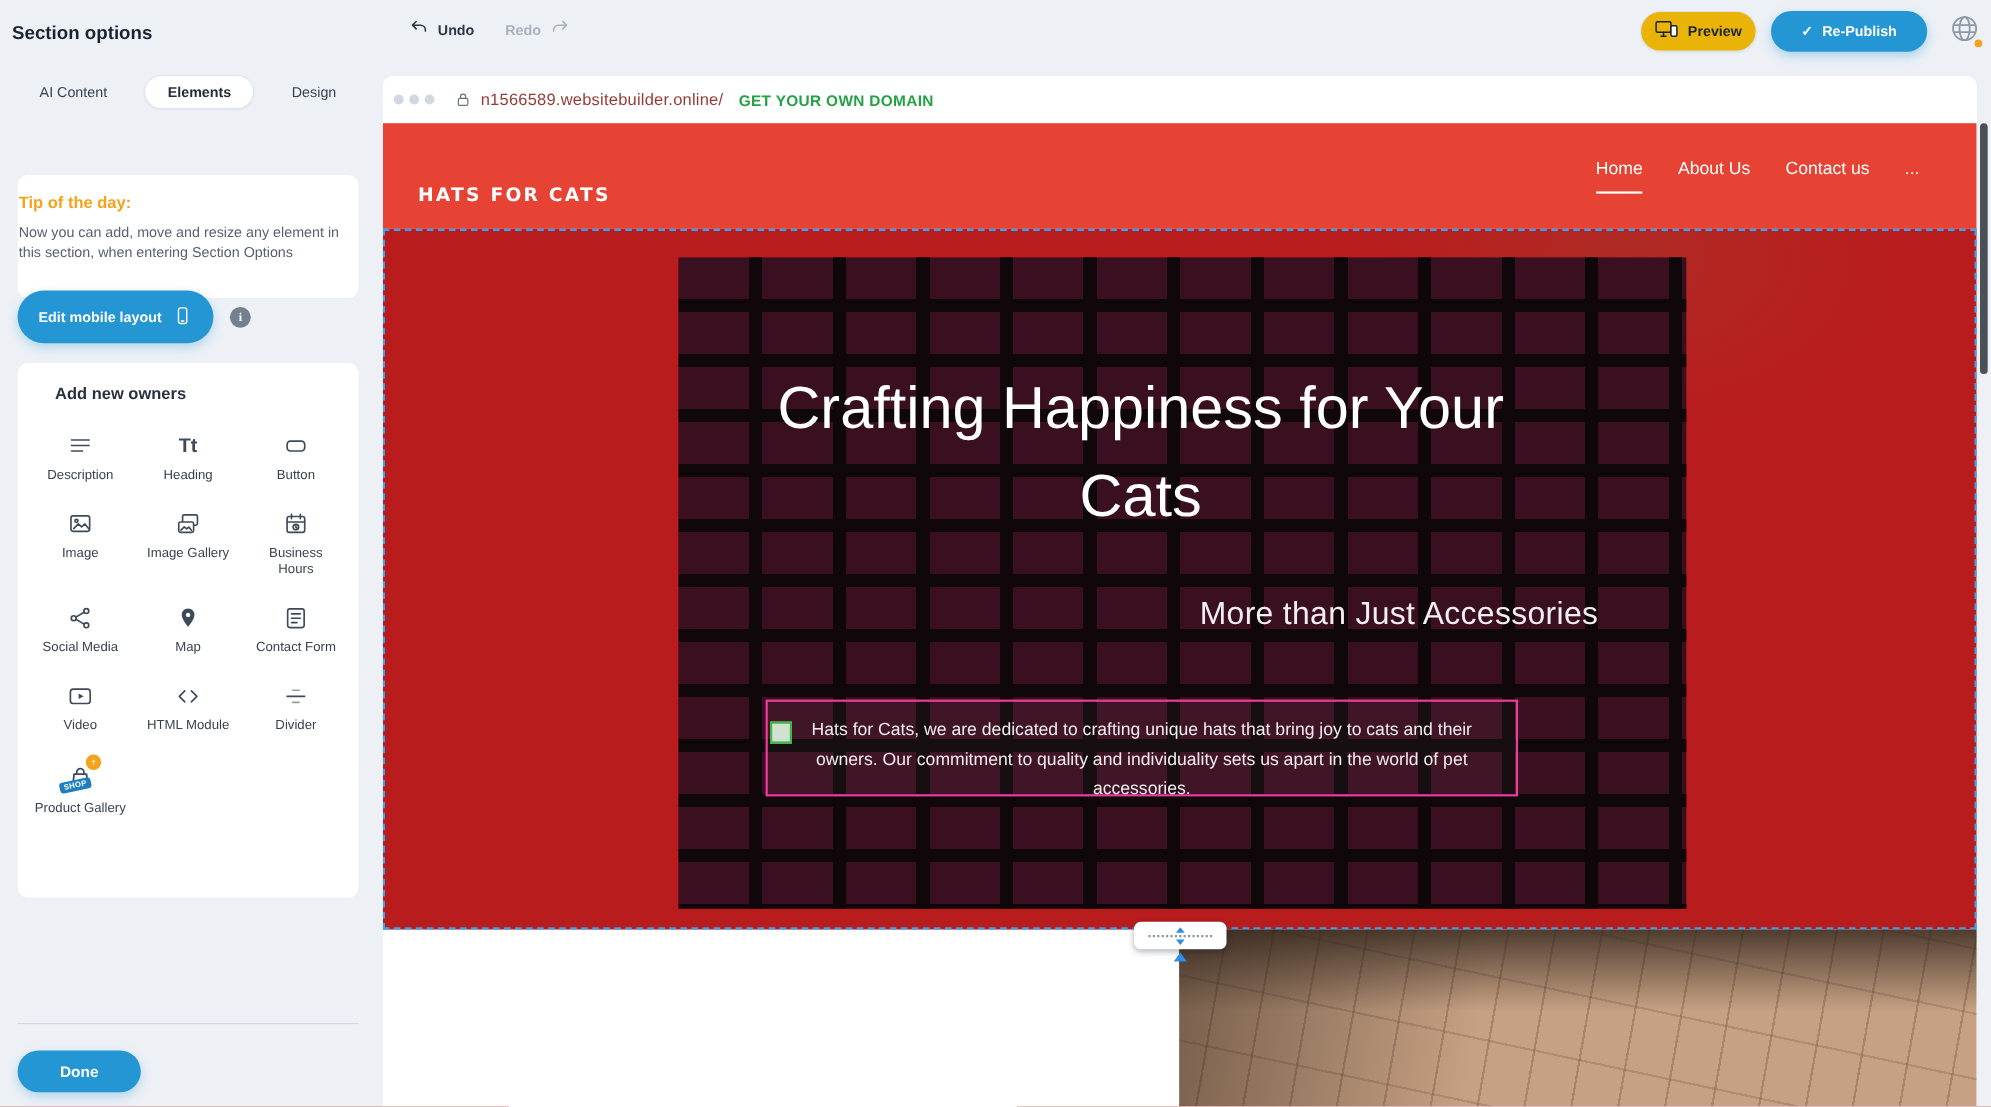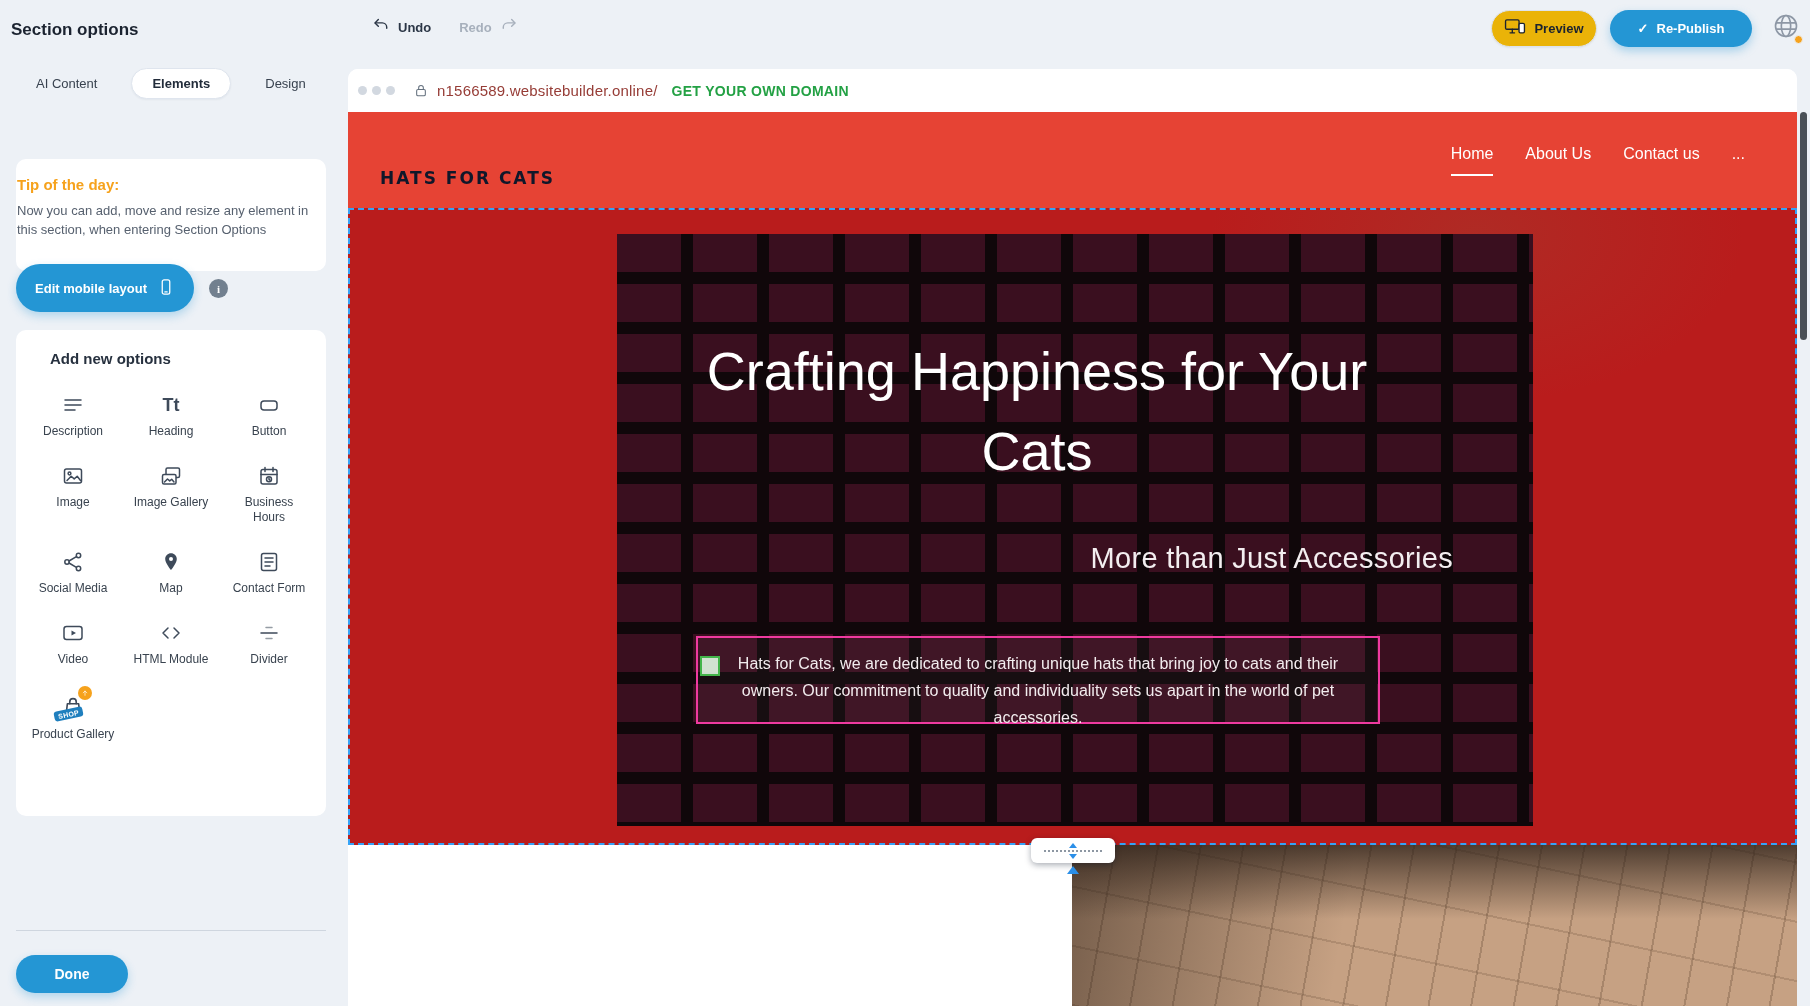--- a/index.html
+++ b/index.html
@@ -81,21 +81,21 @@
   .chrome{position:absolute;left:0;top:0;width:100%;height:43px;background:#fff;display:flex;align-items:center;padding-left:10px;}
   .win-dots{display:flex;gap:5px;}
   .win-dot{width:9px;height:9px;border-radius:50%;background:#d2d8e0;}
   .lock{margin-left:18px;display:flex;}
   .lock svg{width:16px;height:17px;stroke:#64707e;fill:none;stroke-width:1.6;stroke-linecap:round;}
   .url-text{margin-left:8px;font-size:15px;color:#963c36;letter-spacing:.2px;cursor:text;}
   .domain-cta{margin-left:14px;font-size:14px;font-weight:700;color:var(--domain-green);letter-spacing:.3px;cursor:pointer;}
 
   .site-header{position:absolute;left:0;top:43px;width:100%;height:96px;background:var(--header-red);
     display:flex;align-items:center;justify-content:space-between;padding:0 52px 0 32px;}
-  .site-logo{color:#0f172a;font-size:17px;font-weight:700;letter-spacing:2px;font-family:"DejaVu Sans",sans-serif;margin-top:36px;}
+  .site-logo{color:#ffffff;font-size:17px;font-weight:700;letter-spacing:2px;font-family:"DejaVu Sans",sans-serif;margin-top:36px;}
   .site-nav{display:flex;align-items:center;gap:32px;}
   .nav-item{color:#fff;font-size:16px;cursor:pointer;padding-bottom:11px;border-bottom:2.5px solid transparent;}
   .nav-item.active{border-bottom-color:#fff;}
 
   .hero{position:absolute;left:0;top:139px;width:100%;height:637px;background:#b91c1c;
     border:2px dashed var(--selection-blue);overflow:visible;}
   .hero-glow{position:absolute;inset:0;background:radial-gradient(430px 270px at 78% 4%,rgba(150,80,58,.28),transparent 62%);}
   .tiles{position:absolute;left:267px;top:24px;width:916px;height:592px;
     background-color:#3a0f1f;
     background-image:
@@ -205,21 +205,21 @@
     <span>
       <svg viewBox="0 0 24 24" fill="none" stroke="#fff" stroke-width="1.7" stroke-linecap="round">
           <rect x="7" y="2.5" width="10" height="19" rx="2.5"></rect>
           <path d="M10.5 18.5h3"></path>
         </svg>
     </span>
   </div>
   <div class="info-btn">i</div>
 
   <div class="card add-card">
-    <div class="add-title">Add new options</div>
+    <div class="add-title">Add new owners</div>
     <div class="el-grid">
 
       <div class="el-item">
         <span class="el-icon">
             <svg viewBox="0 0 24 24">
               <path d="M4 7h16M4 12h16M4 17h10"></path>
             </svg>
           </span>
         <span class="el-label">Description</span>
       </div>

